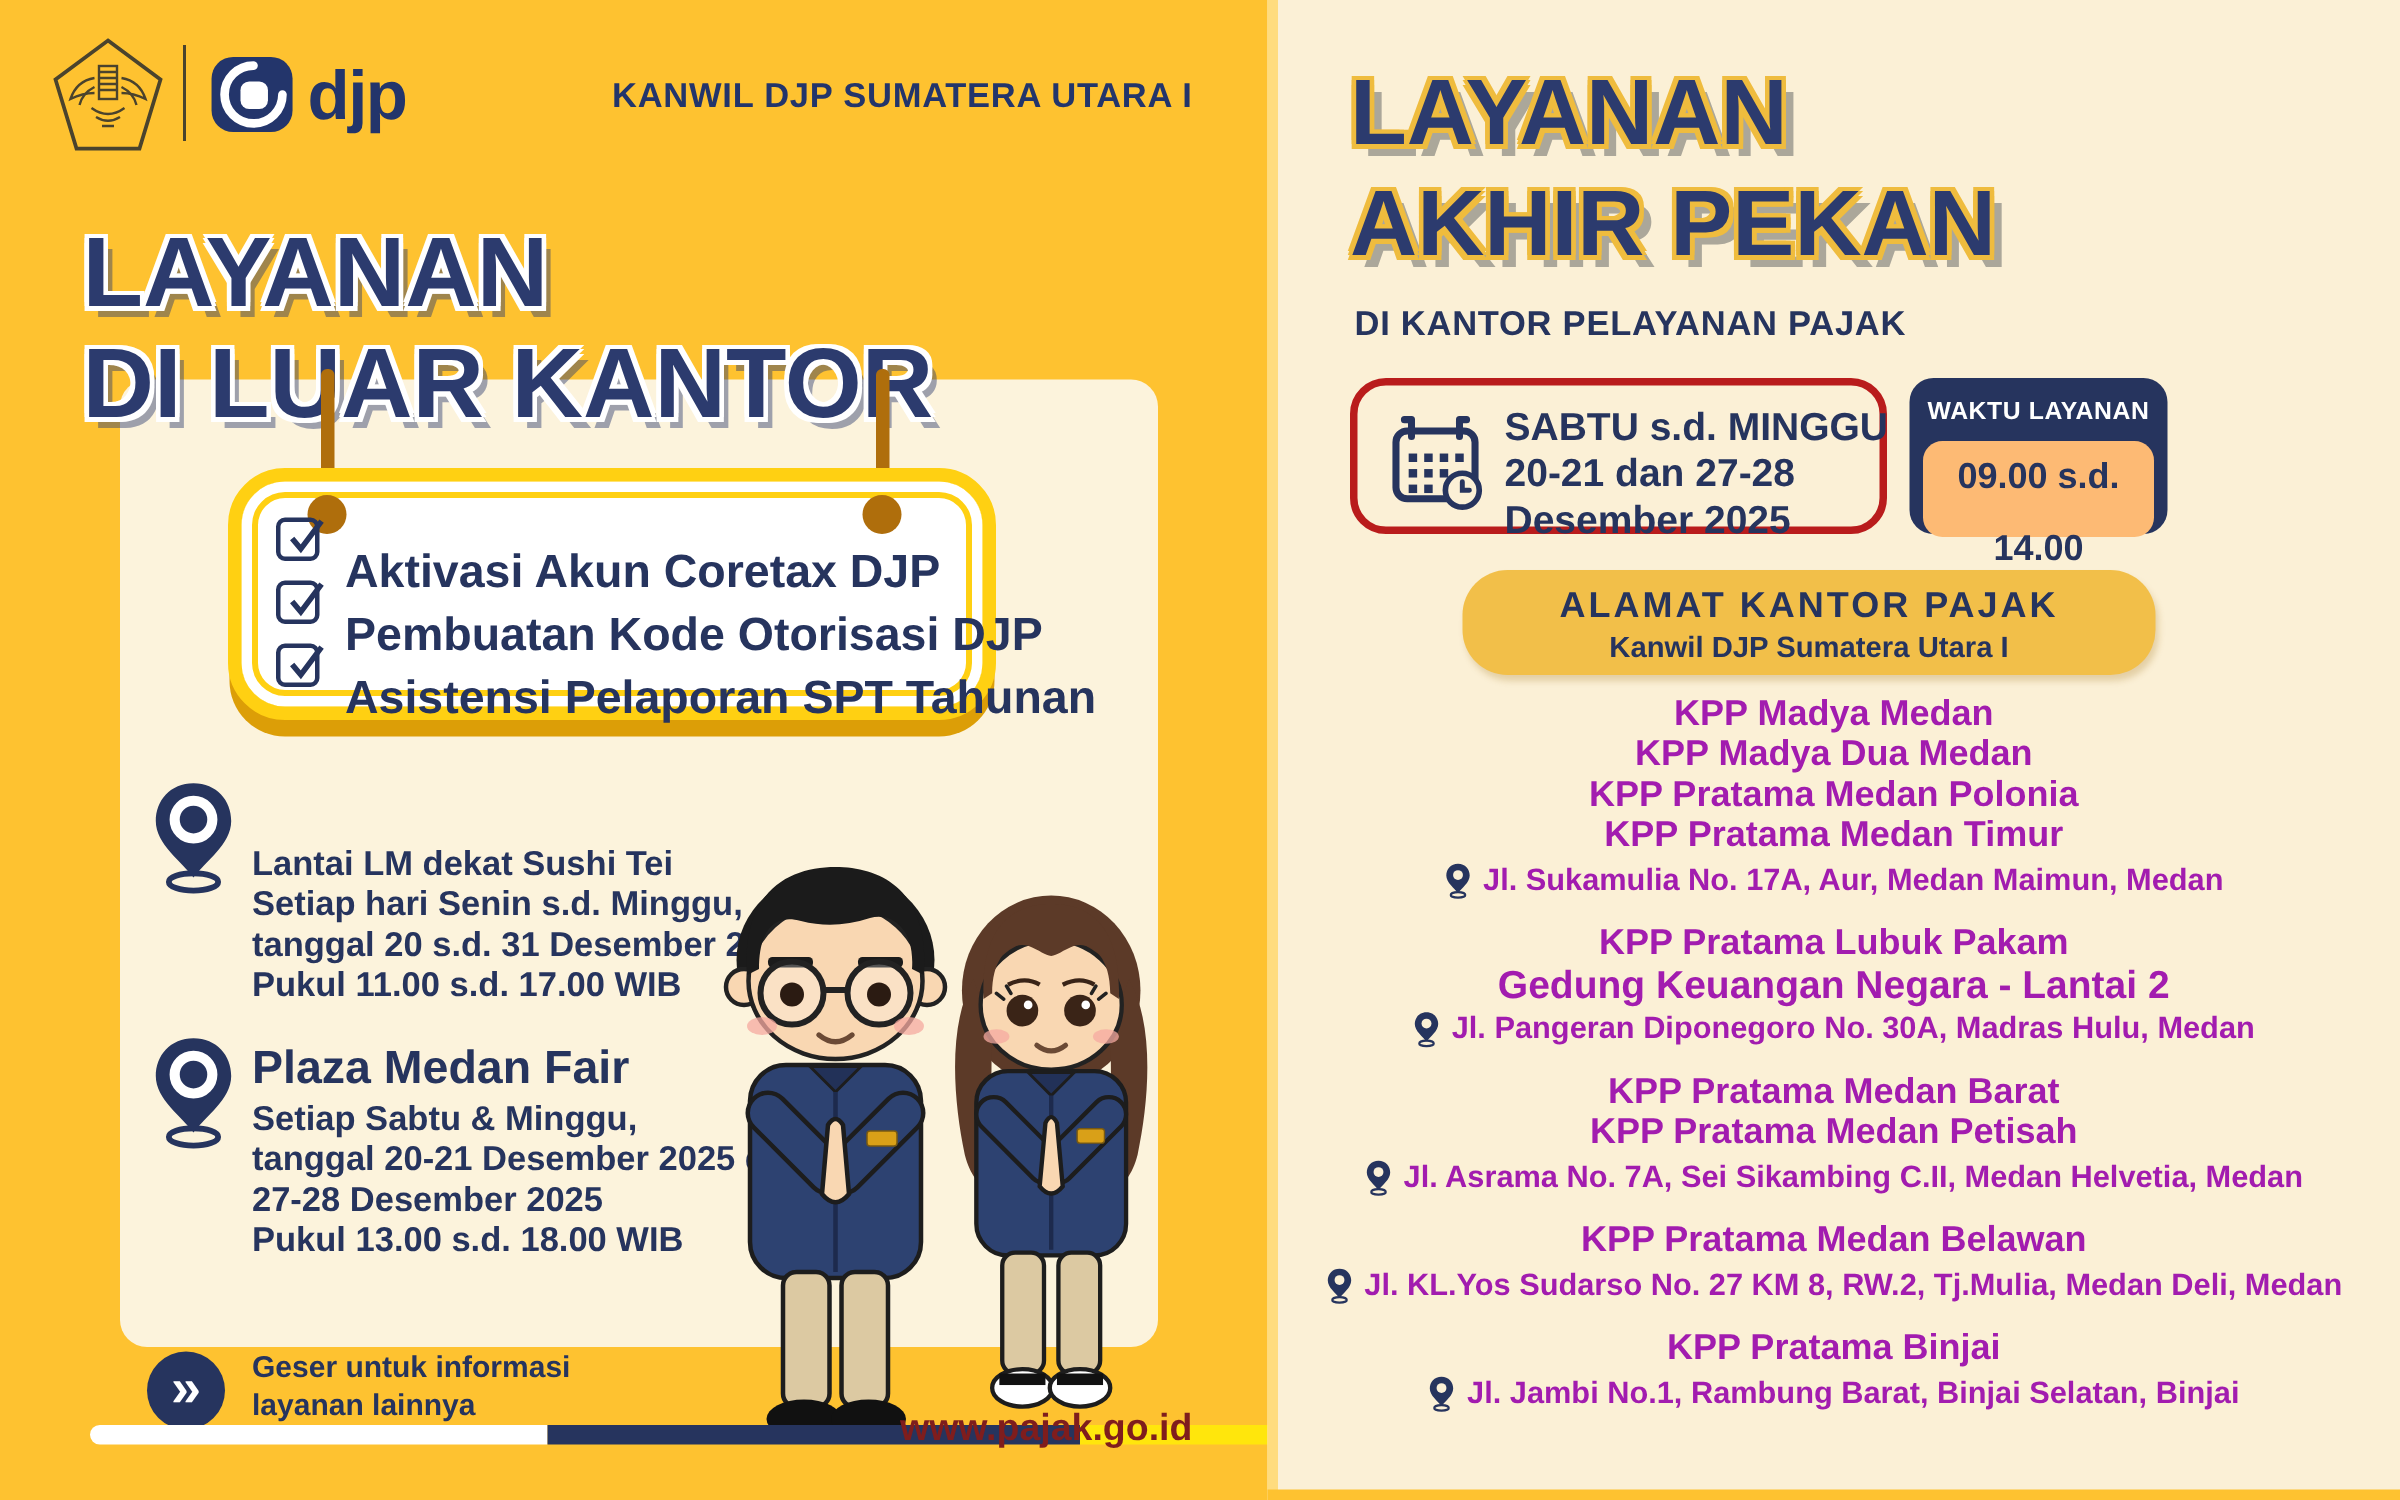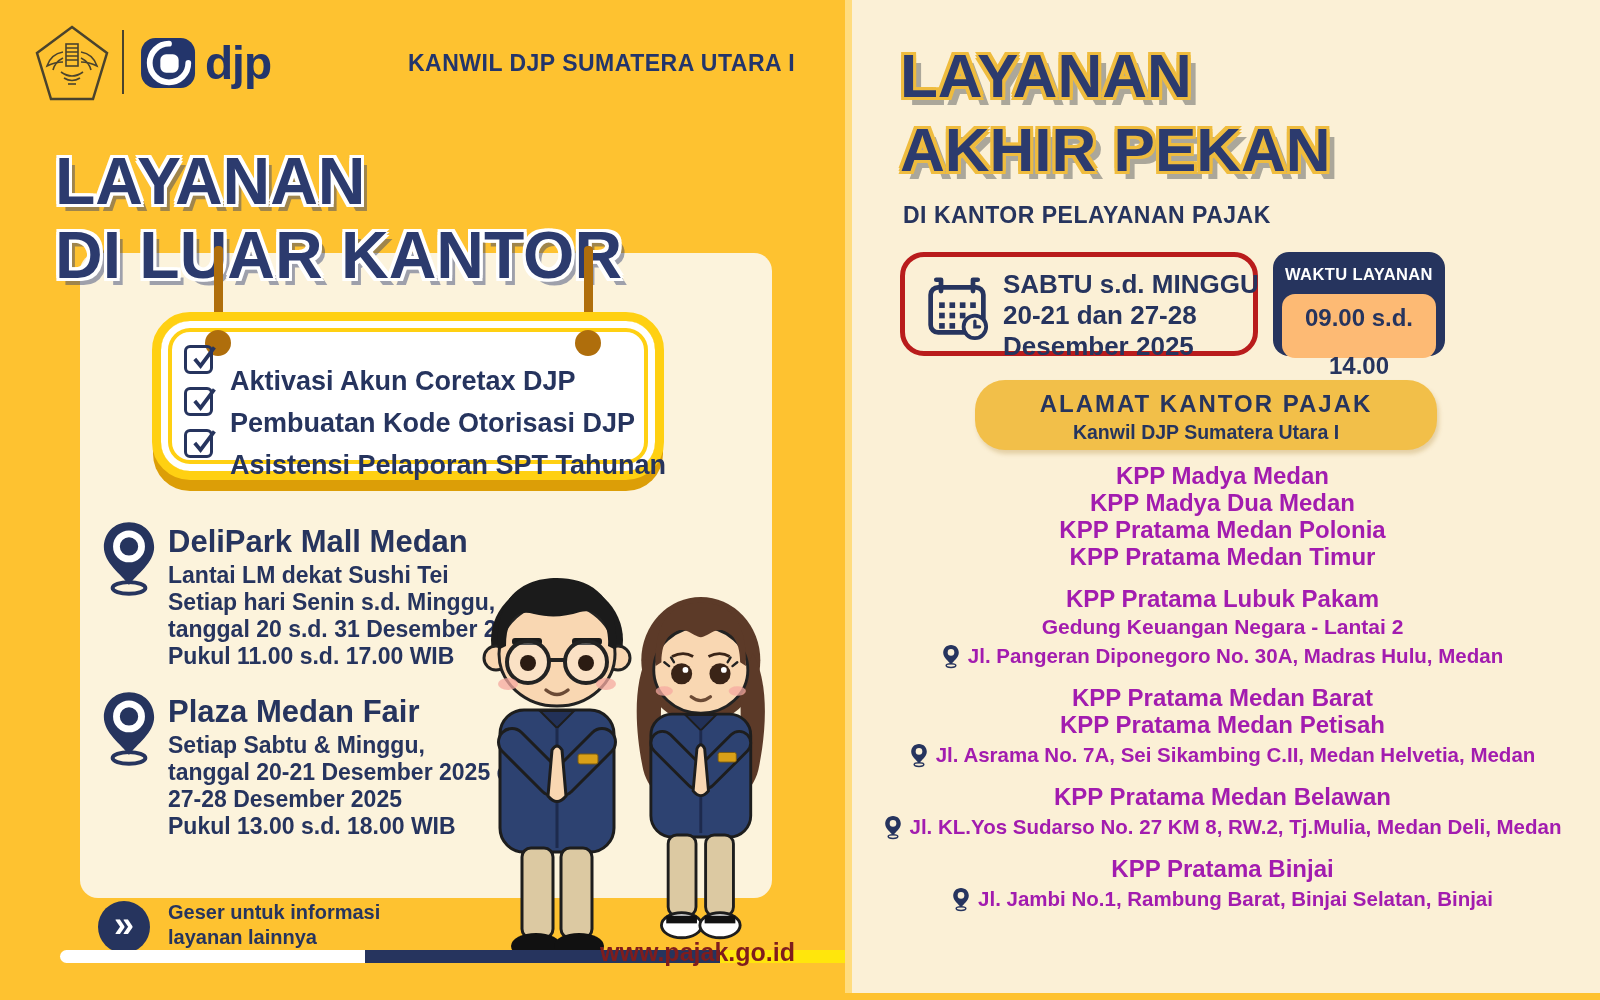--- a/index.html
+++ b/index.html
@@ -36,21 +36,21 @@
   
   #checklist-card{
     left:152px;top:312px;width:512px;height:168px;background:#FFF;
     border:9px solid #FFD012;border-radius:38px;box-sizing:border-box;
     box-shadow:0 12px 0 -1px #DC9E07, inset 0 0 0 7px #FFF, inset 0 0 0 11px #FFD012;
   }
   #checklist{left:184px;top:338px;}
   .check-row{display:flex;align-items:center;height:42px;}
   .checkbox{width:29px;height:29px;border:3px solid #26345E;border-radius:6px;box-sizing:border-box;position:relative;flex:0 0 auto;}
   .checkbox svg{position:absolute;left:2px;top:-4px;}
-  .check-label{font-size:27px;font-weight:700;color:#26345E;margin-left:17px;white-space:nowrap;margin-top:44px;}
+  .check-label{font-size:31px;font-weight:700;color:#26345E;margin-left:17px;white-space:nowrap;margin-top:44px;}
   
   .loc-pin{width:58px;height:76px;}
   #loc1-pin{left:100px;top:520px;} #loc2-pin{left:100px;top:690px;}
   .loc-title{font-size:31px;font-weight:800;color:#26345E;white-space:nowrap;}
   #loc1-title{left:168px;top:524px;} #loc2-title{left:168px;top:694px;}
   .loc-lines{font-size:23px;font-weight:700;color:#26345E;line-height:27px;white-space:nowrap;}
   #loc1-lines{left:168px;top:562px;} #loc2-lines{left:168px;top:732px;}
   
   #characters{left:452px;top:550px;}
   
@@ -84,21 +84,21 @@
   #time-pill{position:absolute;left:9px;top:42px;width:154px;height:64px;background:#fdba74;border-radius:13px;
     text-align:center;line-height:48px;font-size:24px;font-weight:800;color:#26345E;}
   
   #alamat-pill{left:975px;top:380px;width:462px;height:70px;background:#F2BF49;border-radius:30px;box-shadow:2px 4px 4px rgba(160,110,20,.25);}
   #alamat-title{position:absolute;left:0;top:10px;width:100%;text-align:center;font-size:24px;font-weight:900;color:#26345E;letter-spacing:2px;}
   #alamat-sub{position:absolute;left:0;top:41px;width:100%;text-align:center;font-size:19.5px;font-weight:800;color:#26345E;}
   
   #offices{left:855px;top:462px;width:735px;text-align:center;color:#a21caf;}
   .office-group{margin-bottom:15px;}
   .office-name{font-size:24px;font-weight:800;line-height:27px;}
-  .office-note{font-size:21px;font-weight:600;line-height:25px;margin-top:2px;}
+  .office-note{font-size:26px;font-weight:600;line-height:25px;margin-top:2px;}
   .office-addr{display:flex;justify-content:center;align-items:center;gap:8px;margin-top:4px;font-size:20.5px;font-weight:600;white-space:nowrap;}
 </style>
 </head>
 <body>
 
 <div id="left-panel" class="abs">
 
   <div id="cream-card" class="abs"></div>
 
   <div id="kemenkeu-logo" class="abs">
@@ -164,21 +164,20 @@
     </div>
   </div>
 
   <div id="loc1-pin" class="abs loc-pin">
     <svg width="58" height="76" viewBox="0 0 60 78">
       <ellipse cx="30" cy="70" rx="17" ry="6" fill="none" stroke="#26345E" stroke-width="4"></ellipse>
       <path d="M30 2 C14 2 4 14 4 28 C4 44 22 56 30 67 C38 56 56 44 56 28 C56 14 46 2 30 2 Z" fill="#26345E"></path>
       <circle cx="30" cy="27" r="13" fill="none" stroke="#FFF" stroke-width="7"></circle>
     </svg>
   </div>
-  <div id="loc1-title" class="abs loc-title">DeliPark Mall Medan</div>
   <div id="loc1-lines" class="abs loc-lines">
     <div>Lantai LM dekat Sushi Tei</div>
     <div>Setiap hari Senin s.d. Minggu,</div>
     <div>tanggal 20 s.d. 31 Desember 2025</div>
     <div>Pukul 11.00 s.d. 17.00 WIB</div>
   </div>
 
   <div id="loc2-pin" class="abs loc-pin">
     <svg width="58" height="76" viewBox="0 0 60 78">
       <ellipse cx="30" cy="70" rx="17" ry="6" fill="none" stroke="#26345E" stroke-width="4"></ellipse>
@@ -316,20 +315,28 @@
   <div id="alamat-sub">Kanwil DJP Sumatera Utara I</div>
 </div>
 
 <div id="offices" class="abs">
 
   <div class="office-group">
     <div class="office-name">KPP Madya Medan</div>
     <div class="office-name">KPP Madya Dua Medan</div>
     <div class="office-name">KPP Pratama Medan Polonia</div>
     <div class="office-name">KPP Pratama Medan Timur</div>
+    <div class="office-addr">
+      <svg width="18" height="26" viewBox="0 0 60 78">
+          <ellipse cx="30" cy="71" rx="16" ry="6" fill="none" stroke="#26345E" stroke-width="5"></ellipse>
+          <path d="M30 2 C14 2 4 14 4 28 C4 44 22 56 30 67 C38 56 56 44 56 28 C56 14 46 2 30 2 Z" fill="#26345E"></path>
+          <circle cx="30" cy="27" r="11" fill="#FBF0D6"></circle>
+        </svg>
+      <span>Jl. Sukamulia No. 17A, Aur, Medan Maimun, Medan</span>
+    </div>
   </div>
 
   <div class="office-group">
     <div class="office-name">KPP Pratama Lubuk Pakam</div>
     <div class="office-note">Gedung Keuangan Negara - Lantai 2</div>
     <div class="office-addr">
       <svg width="18" height="26" viewBox="0 0 60 78">
           <ellipse cx="30" cy="71" rx="16" ry="6" fill="none" stroke="#26345E" stroke-width="5"></ellipse>
           <path d="M30 2 C14 2 4 14 4 28 C4 44 22 56 30 67 C38 56 56 44 56 28 C56 14 46 2 30 2 Z" fill="#26345E"></path>
           <circle cx="30" cy="27" r="11" fill="#FBF0D6"></circle>

